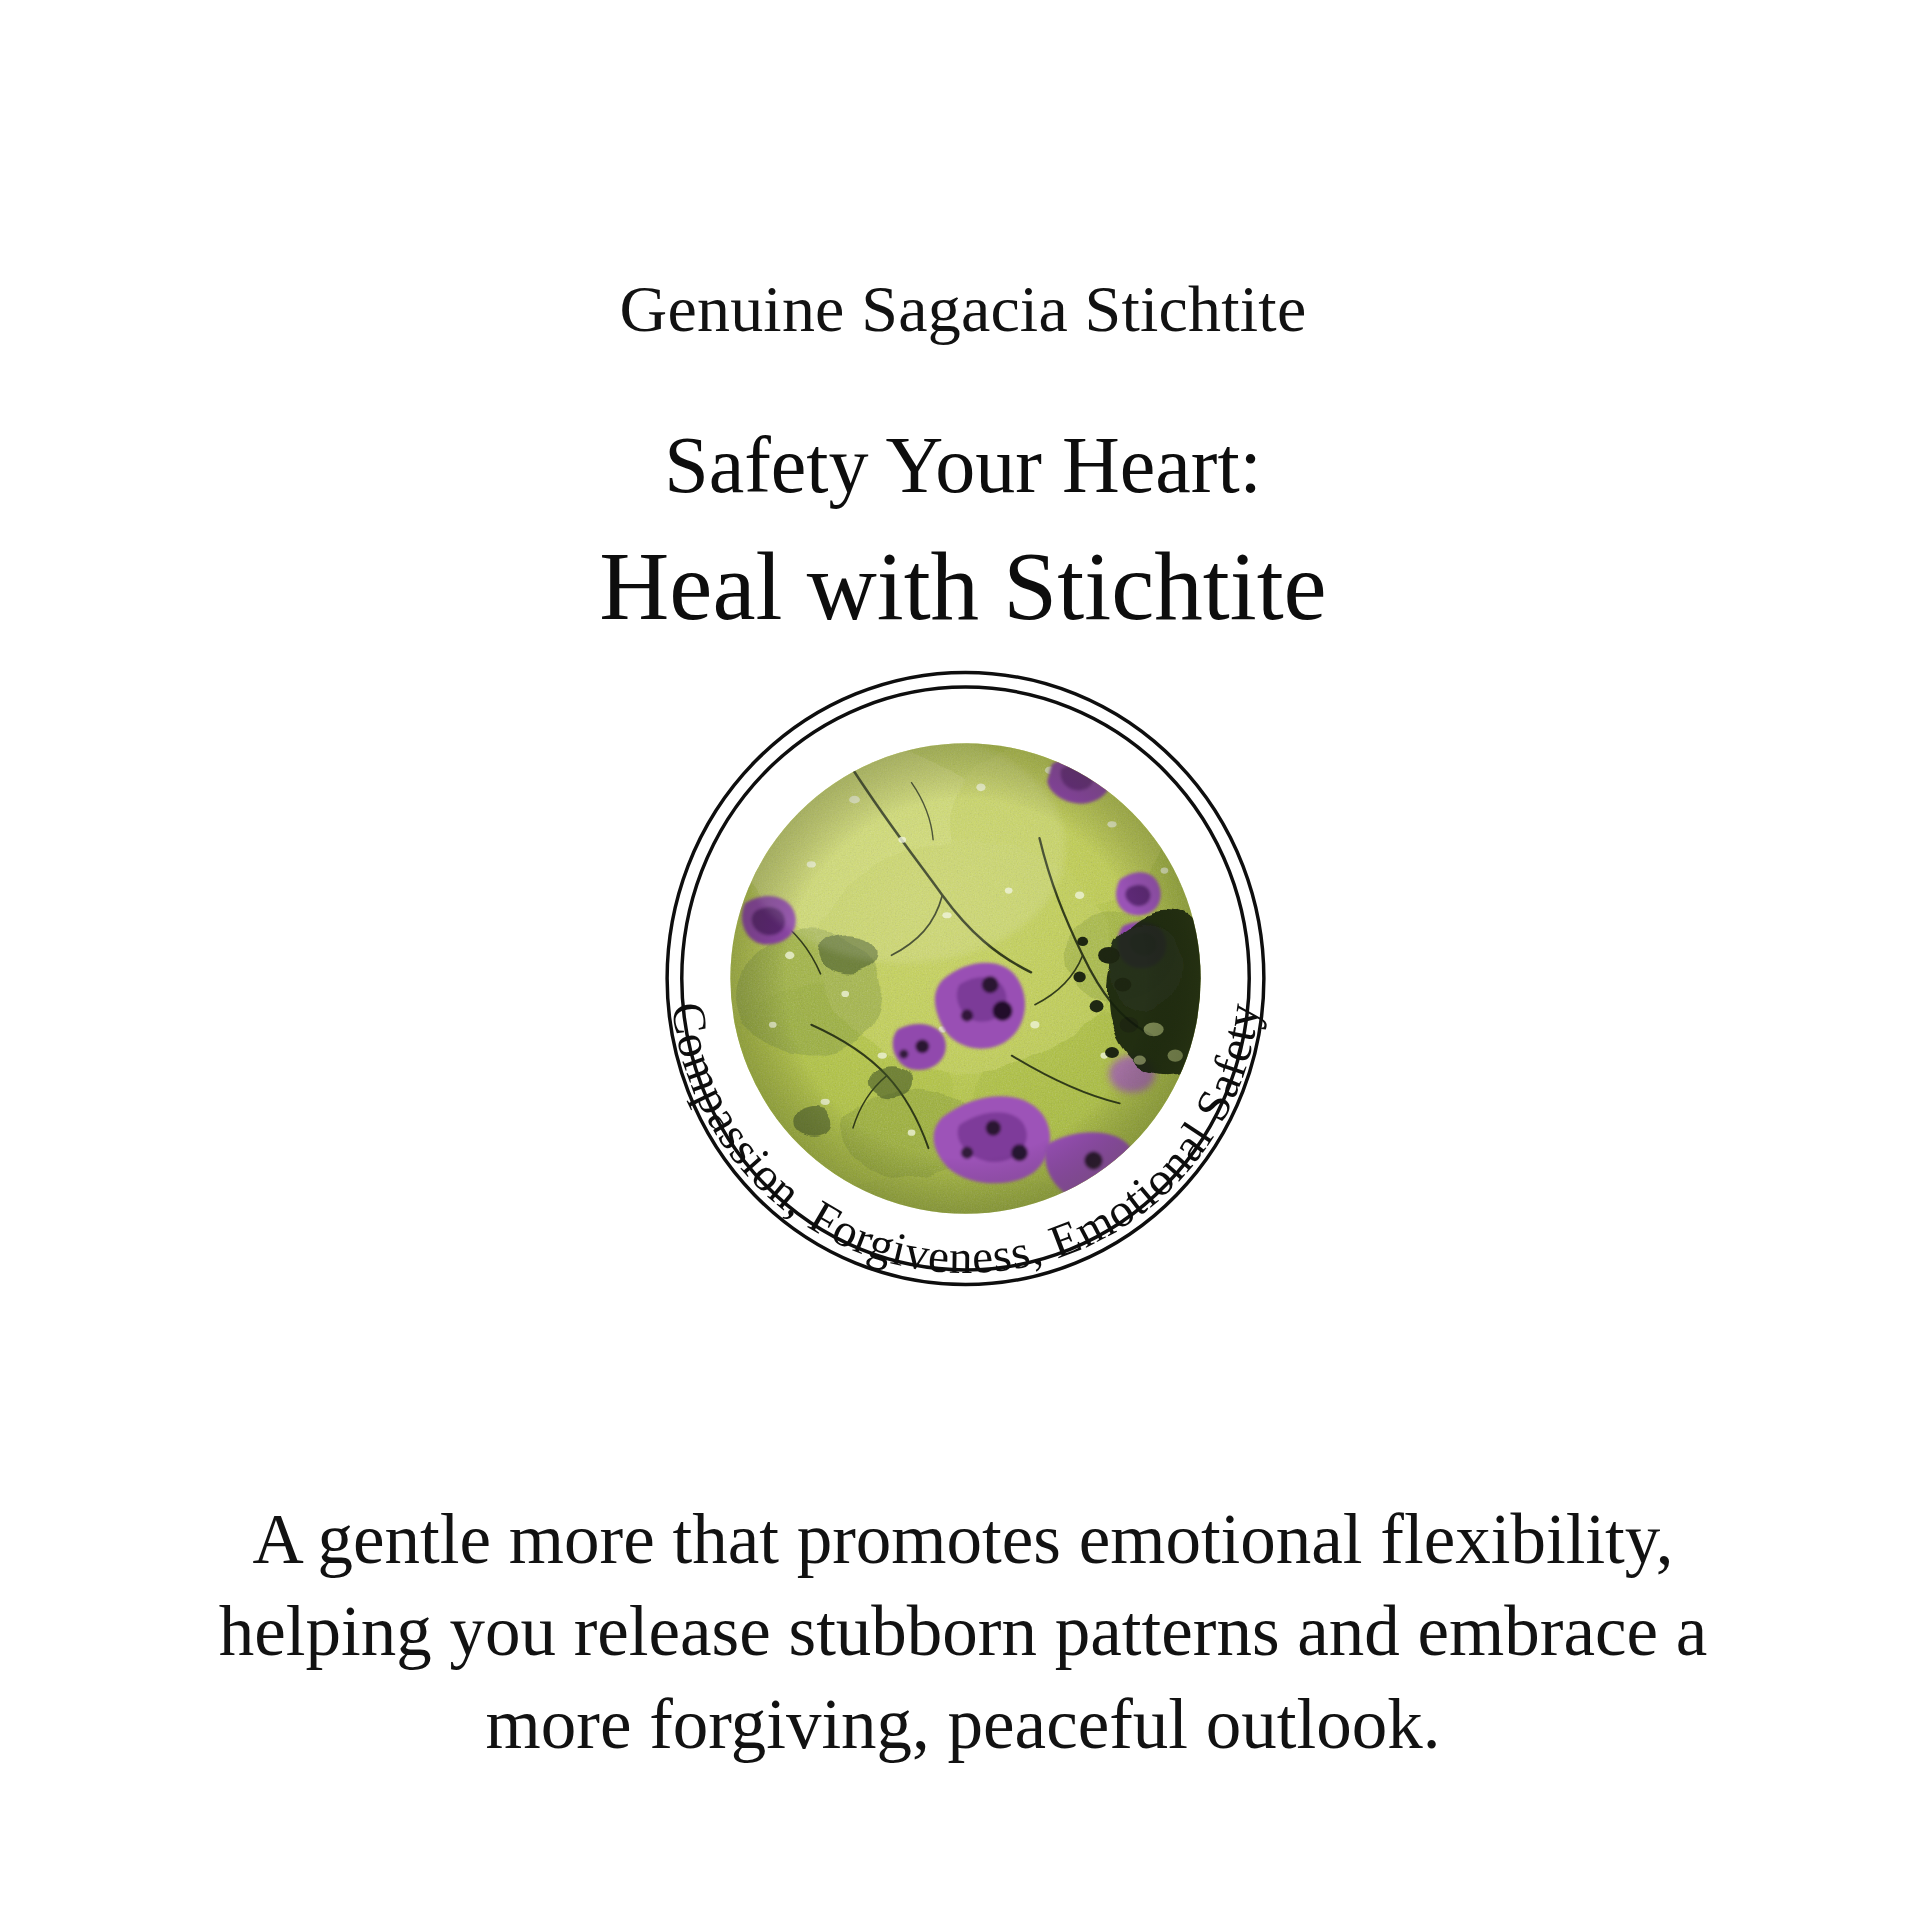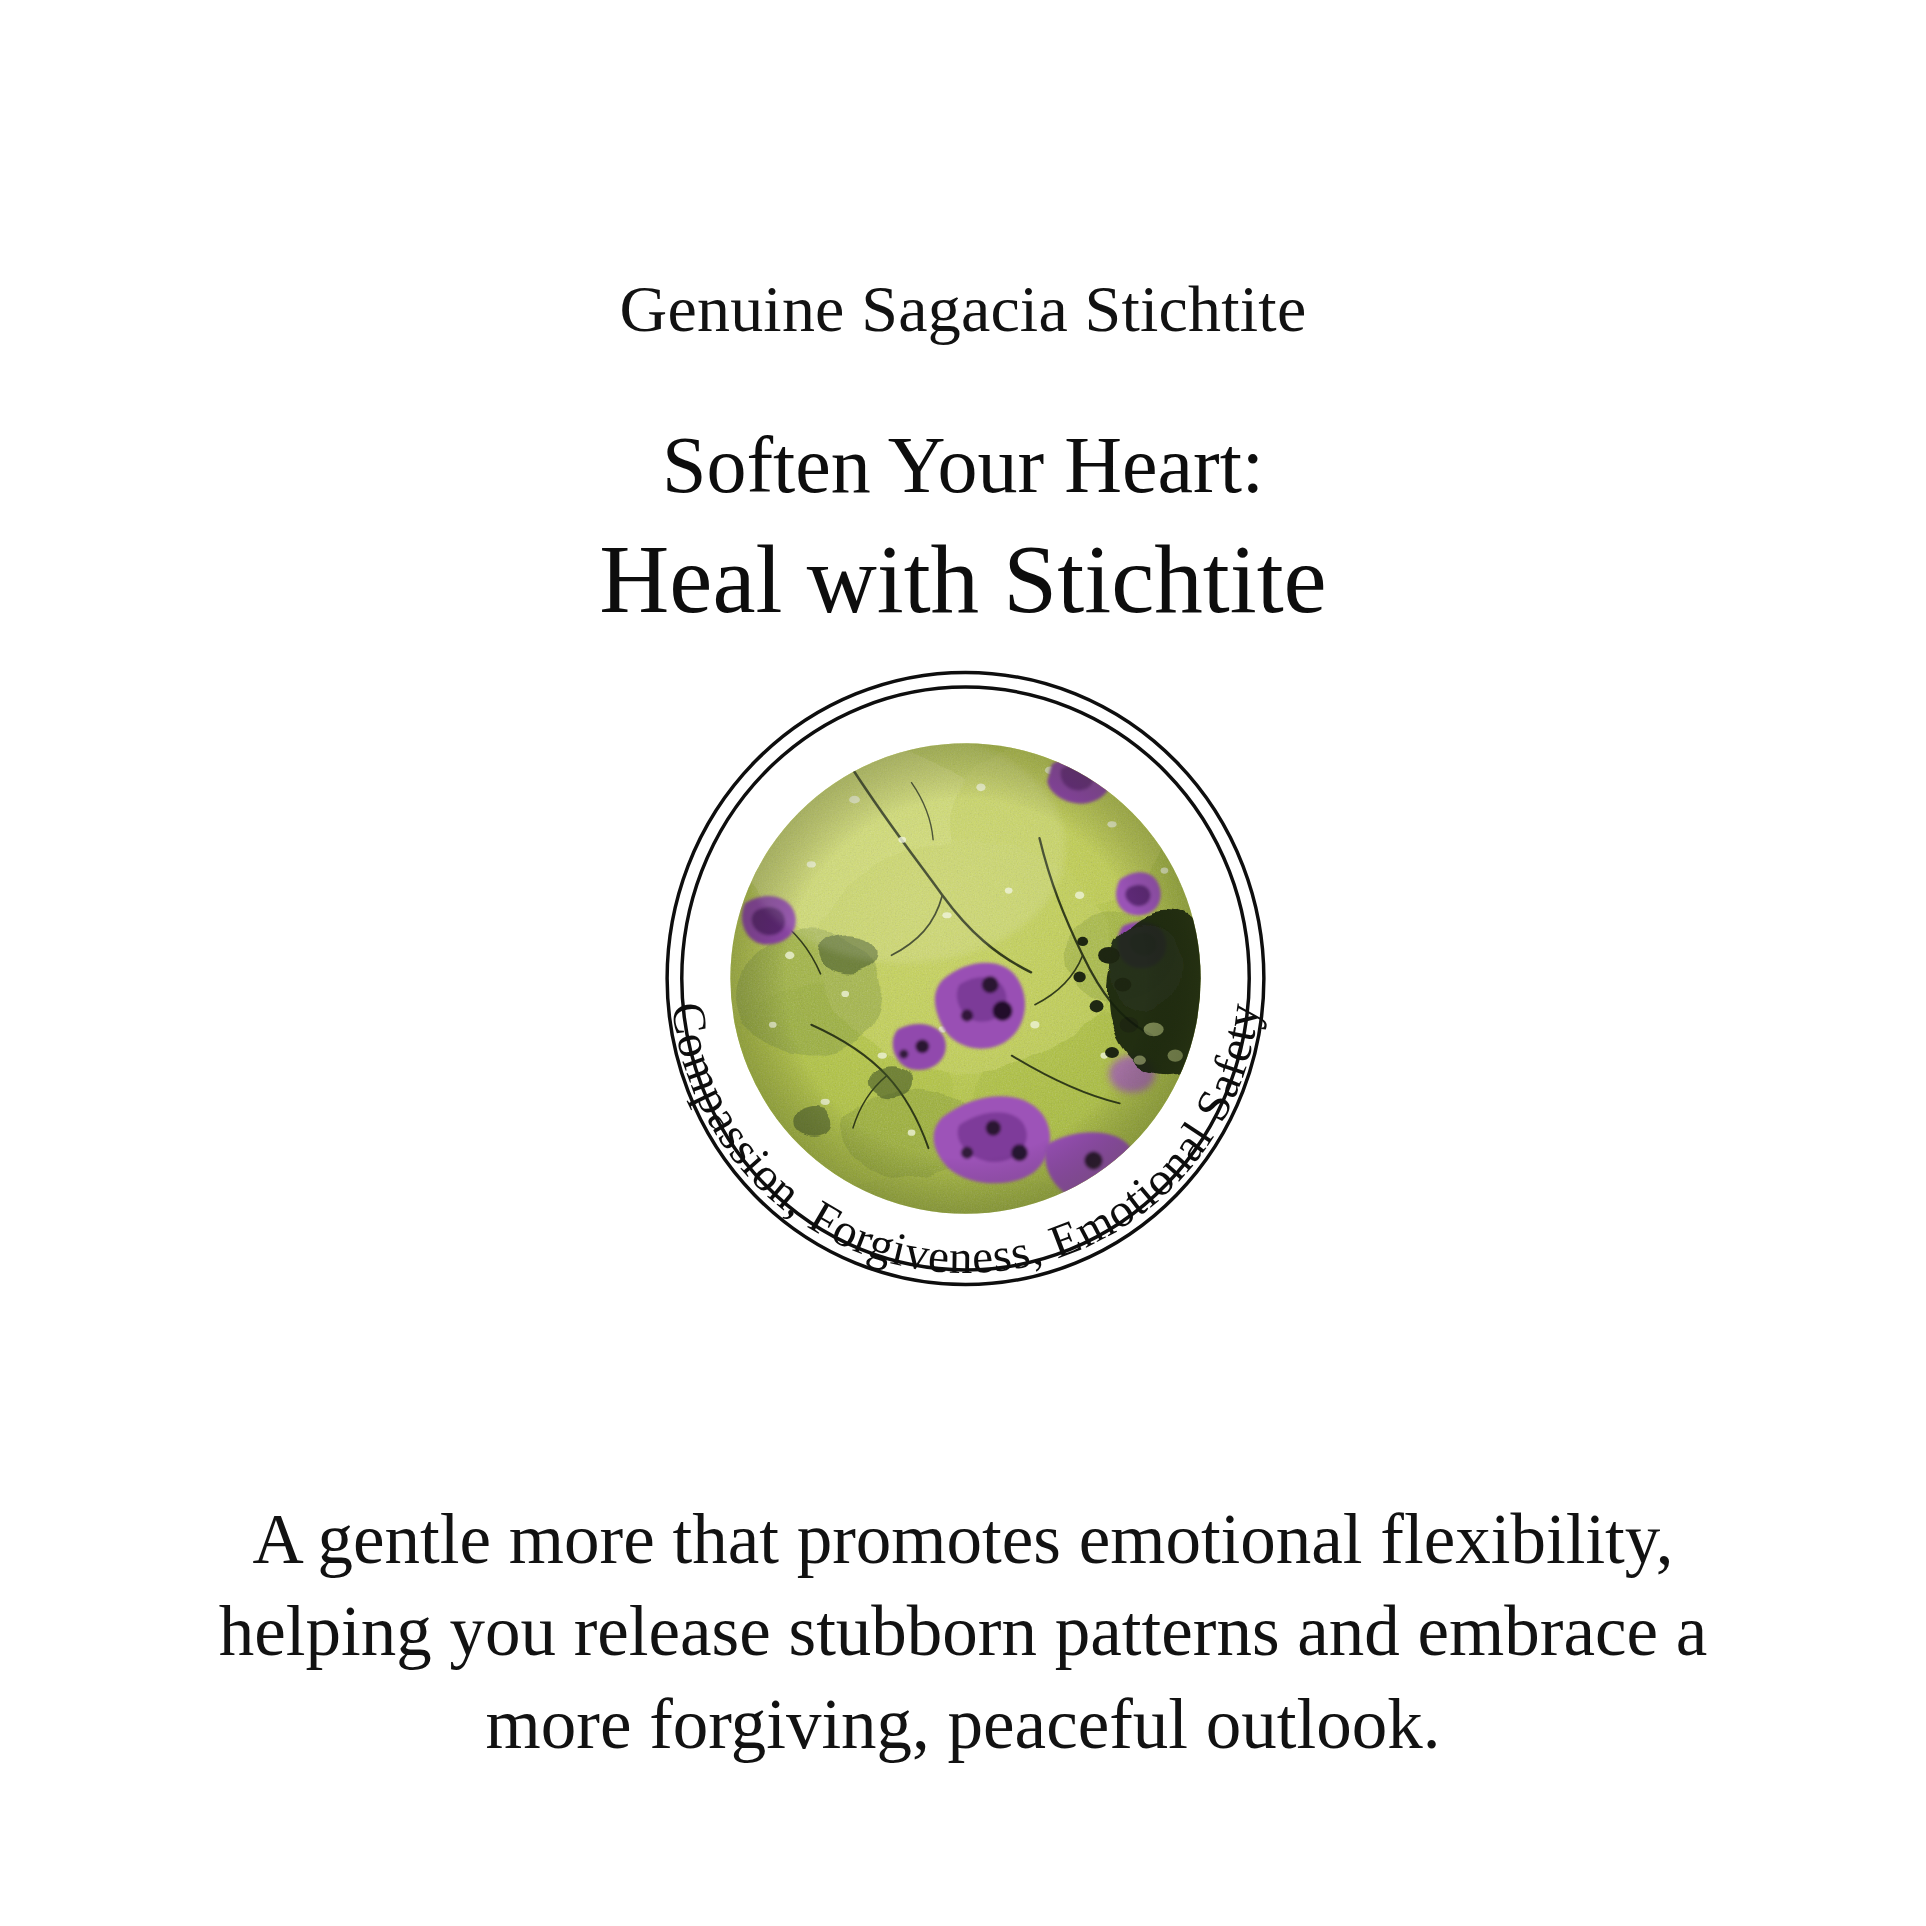--- a/index.html
+++ b/index.html
@@ -55,21 +55,21 @@
     line-height: 1.14;
     font-weight: 400;
     white-space: nowrap;
   }
   .headline .line2 {
     display: block;
     font-size: 97px;
     line-height: 1.16;
     font-weight: 400;
     white-space: nowrap;
-    margin-top: 13px;
+    margin-top: 20px;
   }
 
   
   .badge {
     position: absolute;
     left: 580px;
     top: 593px;
     width: 771px;
     height: 771px;
   }
@@ -107,21 +107,21 @@
   }
 </style>
 </head>
 <body>
 
 <div class="page">
 
   <div class="eyebrow">Genuine Sagacia Stichtite</div>
 
   <div class="headline">
-    <span class="line1">Soften Your Heart:</span>
+    <span class="line1">Safety Your Heart:</span>
     <span class="line2">Heal with Stichtite</span>
   </div>
 
   <div class="badge">
     <svg viewBox="0 0 1000 1000" xmlns="http://www.w3.org/2000/svg" aria-hidden="true">
       <defs>
 
         <clipPath id="stoneClip">
           <circle cx="500" cy="500" r="305"></circle>
         </clipPath>

